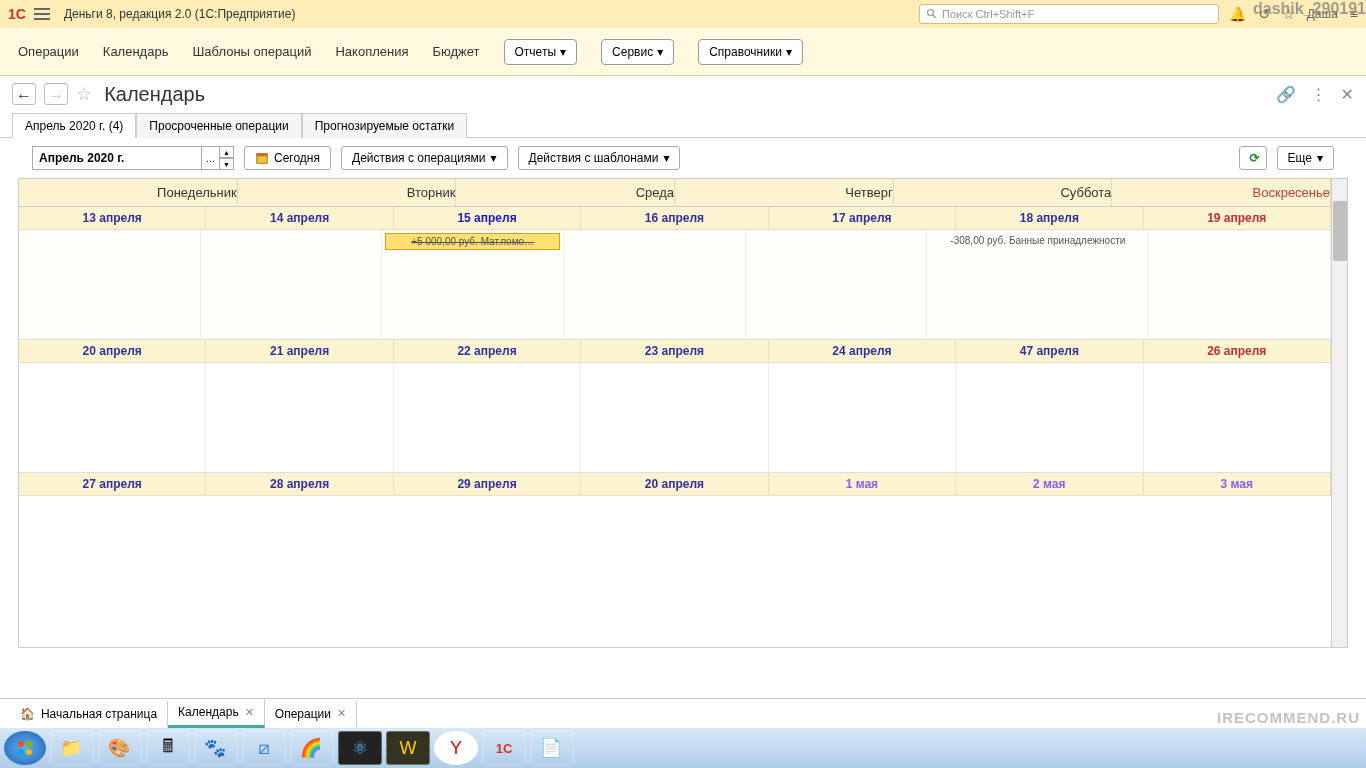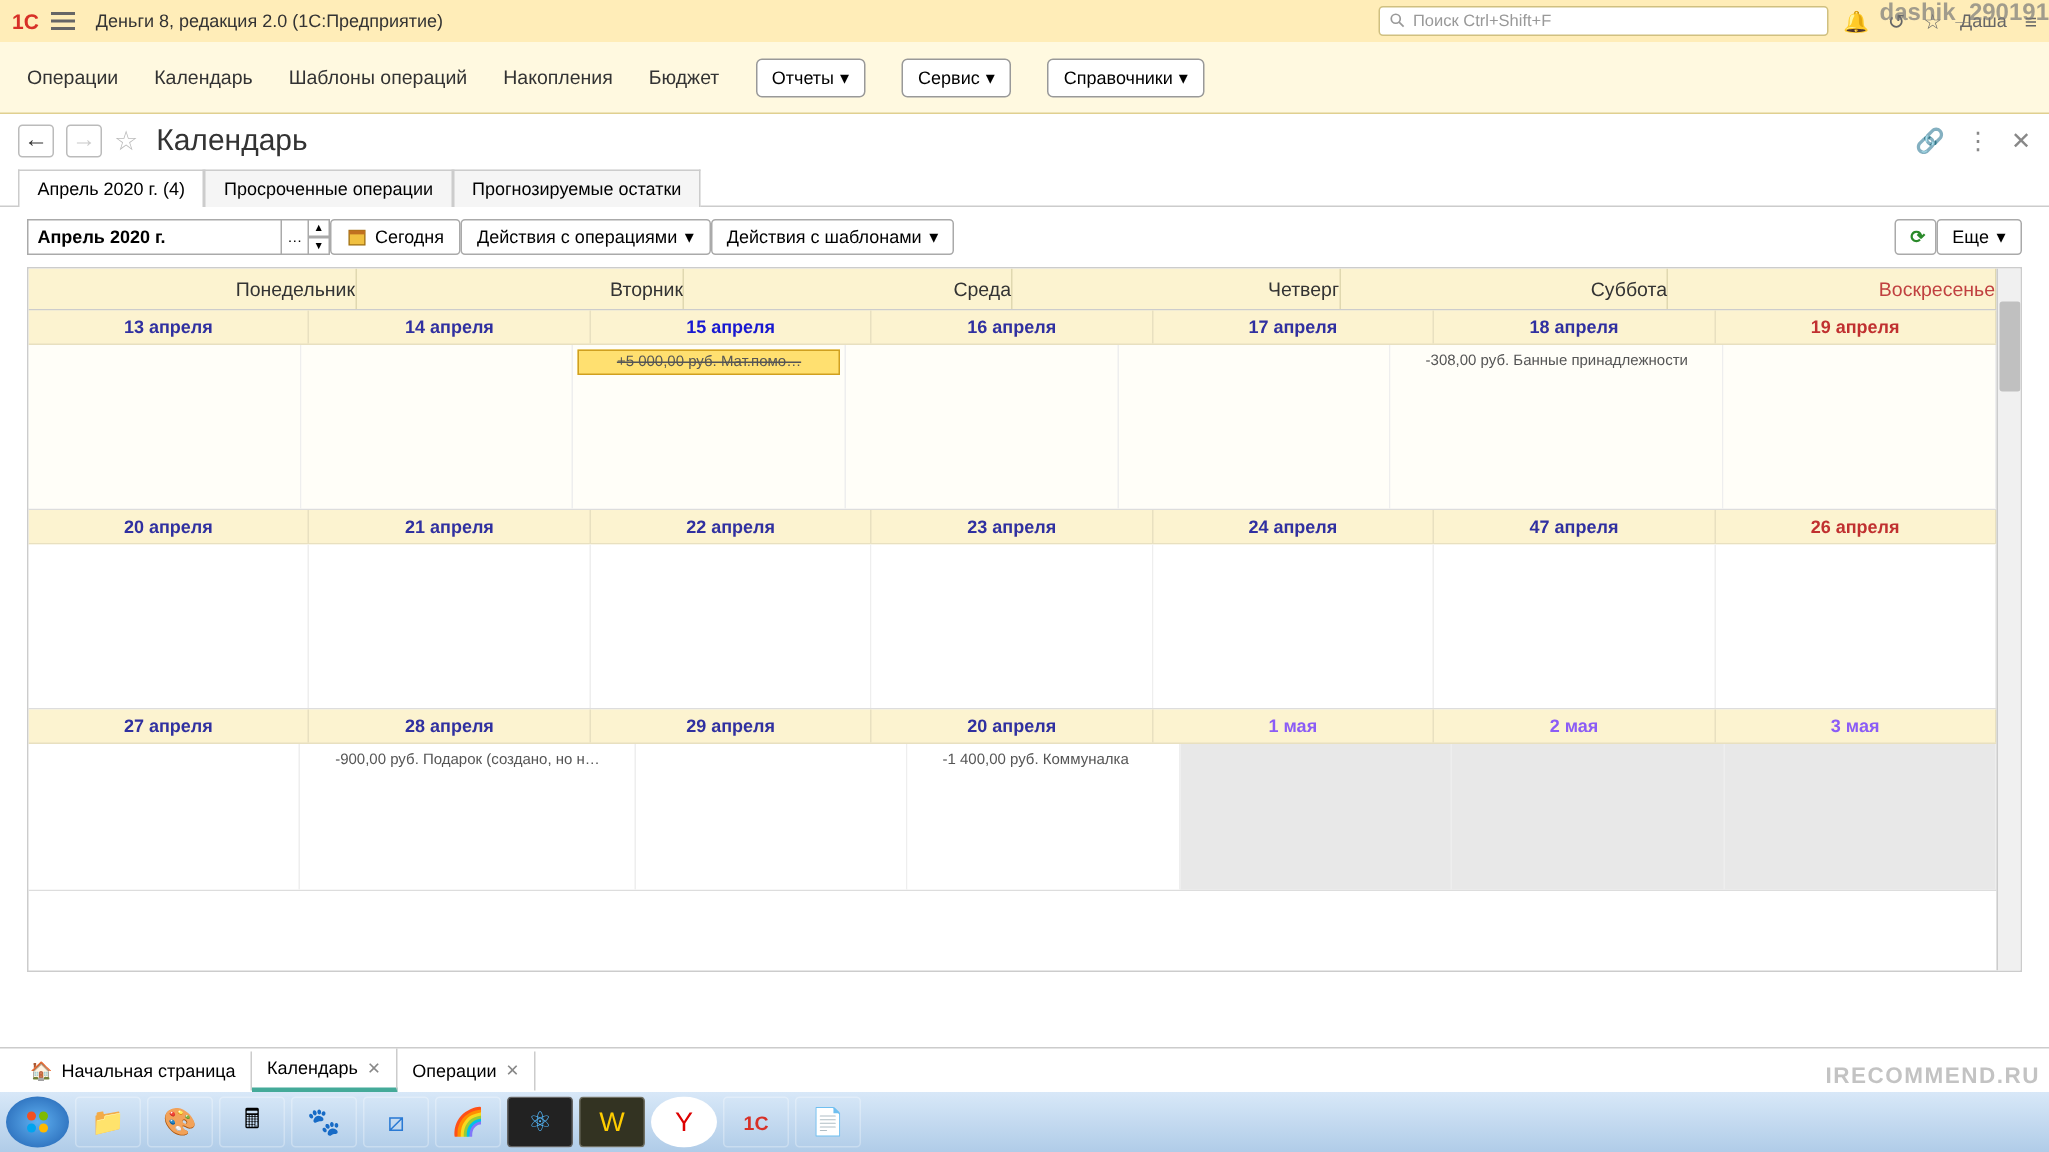--- a/index.html
+++ b/index.html
@@ -19,21 +19,21 @@
 .menubar .btn{border:1px solid #999;border-radius:4px;padding:5px 10px;background:#fff;cursor:pointer;font-size:12px;display:flex;gap:4px}
 .navbar{height:36px;display:flex;align-items:center;padding:0 12px;gap:8px}
 .navbar .arrow{width:24px;height:22px;border:1px solid #bbb;border-radius:3px;display:flex;align-items:center;justify-content:center;cursor:pointer;color:#333}
 .navbar .star{color:#bbb;font-size:18px;cursor:pointer}
 .navbar .page-title{font-size:20px;color:#333;margin-left:4px}
 .navbar .right{margin-left:auto;display:flex;gap:14px;color:#888;align-items:center}
 .navbar .right span{cursor:pointer}
 .tabs{display:flex;padding:0 12px;border-bottom:1px solid #ccc}
 .tabs .tab{border:1px solid #ccc;border-bottom:none;padding:5px 12px;font-size:12px;background:#f5f5f5;cursor:pointer;position:relative;top:1px}
 .tabs .tab.active{background:#fff}
-.toolbar{display:flex;align-items:flex-start;padding:8px 18px;}
+.toolbar{display:flex;align-items:flex-start;padding:8px 32px;gap:10px}
 .month-box{display:flex;align-items:center}
 .month-input{width:170px;height:24px;border:1px solid #aaa;padding:0 6px;font-size:12px;font-weight:bold}
 .month-dots{width:18px;height:24px;border:1px solid #aaa;border-left:none;display:flex;align-items:center;justify-content:center;font-size:10px;cursor:pointer}
 .month-spin{display:flex;flex-direction:column}
 .month-spin div{width:14px;height:12px;border:1px solid #aaa;border-left:none;font-size:7px;display:flex;align-items:center;justify-content:center;cursor:pointer}
 .tb-btn{height:24px;border:1px solid #aaa;border-radius:3px;background:#fff;padding:0 10px;font-size:12px;display:flex;align-items:center;gap:5px;cursor:pointer}
 .tb-icon{width:14px;height:14px}
 .refresh-btn{width:28px;height:24px;color:#2a8a2a;font-weight:bold}
 .calendar-wrap{margin:0 18px;border:1px solid #ccc;position:relative;height:470px;overflow:hidden}
 .cal-scroll{position:absolute;right:0;top:0;width:16px;height:100%;background:#f0f0f0;border-left:1px solid #ccc}
@@ -219,33 +219,20 @@
 
   <div class="cal-row cal-date-row">
     <div>27 апреля</div>
     <div>28 апреля</div>
     <div>29 апреля</div>
     <div>20 апреля</div>
     <div class="other-month">1 мая</div>
     <div class="other-month">2 мая</div>
     <div class="other-month">3 мая</div>
   </div>
-  <div class="cal-row cal-body-row short">
-    <div class="cell" style="background:#fff"></div>
-    <div class="cell" style="background:#fff">
-          <div class="event">-900,00 руб. Подарок (создано, но н…</div>
-        </div>
-    <div class="cell" style="background:#fff"></div>
-    <div class="cell" style="background:#fff">
-          <div class="event">-1 400,00 руб. Коммуналка</div>
-        </div>
-    <div class="cell grey"></div>
-    <div class="cell grey"></div>
-    <div class="cell grey"></div>
-  </div>
   </div>
   <div class="cal-scroll">
       <div class="thumb"></div>
     </div>
 </div>
 
 <div class="bottom-tabs">
   <div class="btab">
       <span>🏠</span>
       <span>Начальная страница</span>

